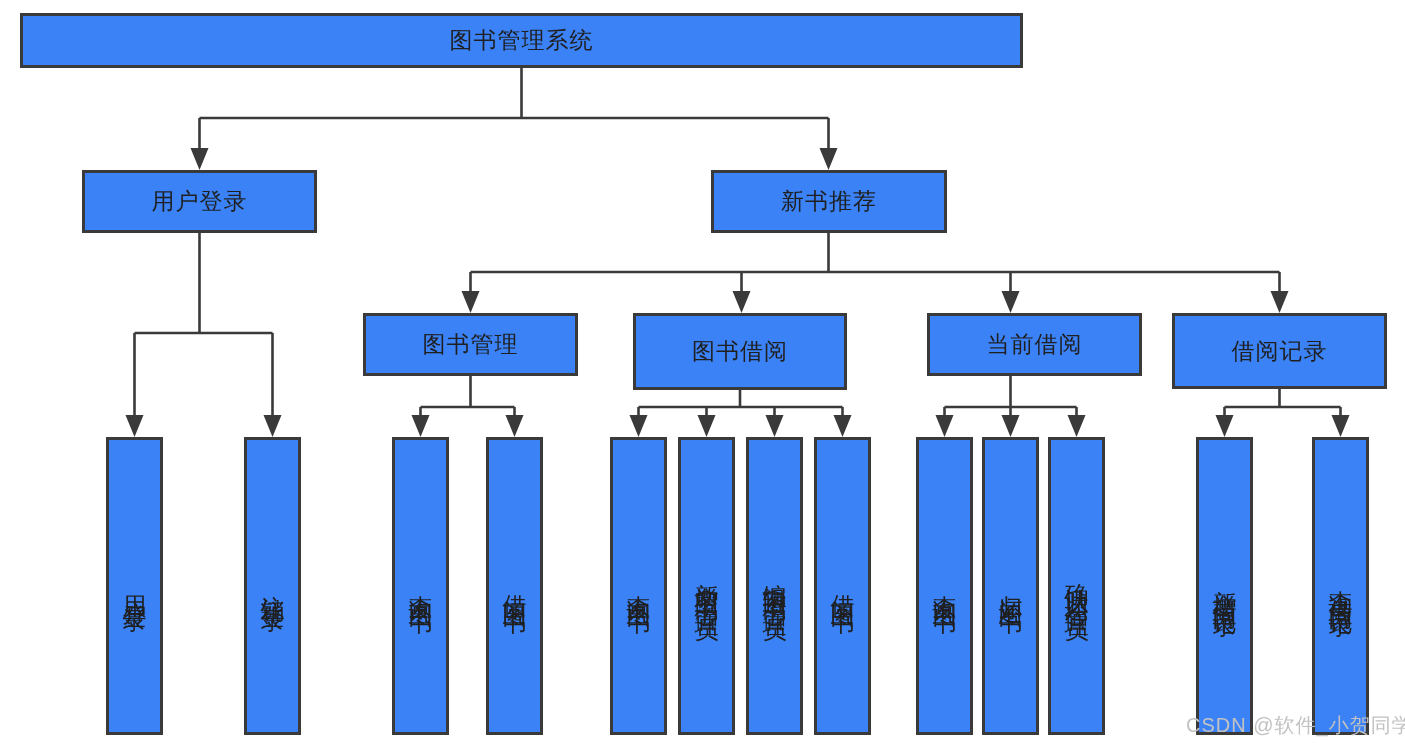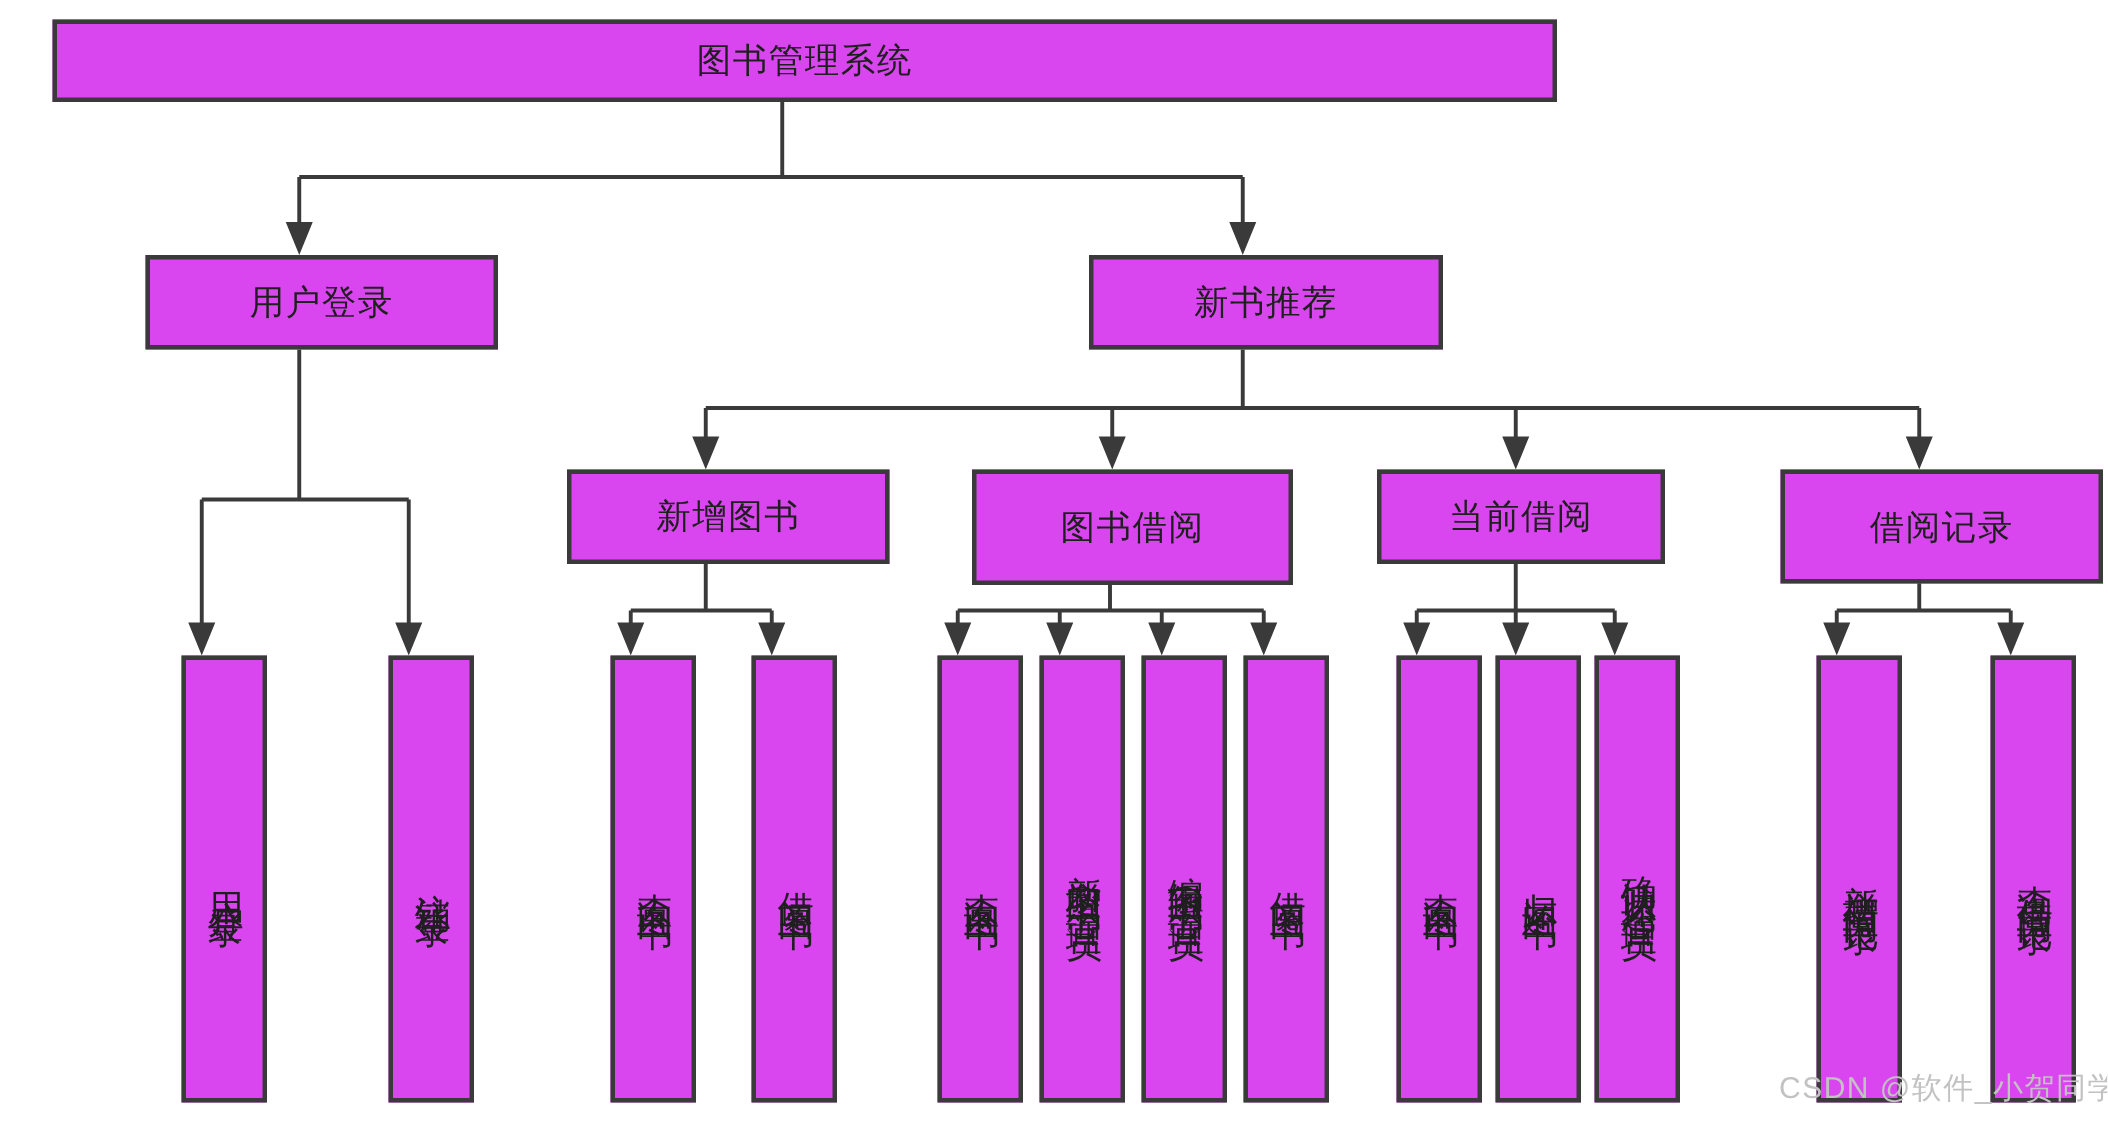--- a/index.html
+++ b/index.html
@@ -17,26 +17,25 @@
     overflow:hidden;
   }
   .connectors{
     position:absolute;left:0;top:0;width:1405px;height:747px;
     pointer-events:none;
   }
   .box{
     position:absolute;
     box-sizing:border-box;
     border:3px solid var(--line);
-    background:#d946ef;
+    background:#3b82f6;
     display:flex;align-items:center;justify-content:center;
     font-size:23px;color:var(--text);
     letter-spacing:1px;
     white-space:nowrap;
-    margin-left:15px;
   }
   .leaf{
     writing-mode:vertical-rl;
     text-orientation:mixed;
     font-size:24px;
     letter-spacing:5px;
     line-height:1;
     white-space:normal;
   }
   .watermark{
@@ -82,23 +81,23 @@
              M1067.5 415 L1085.5 415 L1076.5 437 Z
              M1215.5 415 L1233.5 415 L1224.5 437 Z
              M1331.5 415 L1349.5 415 L1340.5 437 Z"></path>
   </svg>
 
   <div class="box" style="left:20px;top:13px;width:1003px;height:55px">图书管理系统</div>
 
   <div class="box" style="left:82px;top:170px;width:235px;height:63px">用户登录</div>
   <div class="box" style="left:711px;top:170px;width:236px;height:63px">新书推荐</div>
 
-  <div class="box" style="left:363px;top:313px;width:215px;height:63px">新增图书</div>
+  <div class="box" style="left:363px;top:313px;width:215px;height:63px">图书管理</div>
   <div class="box" style="left:633px;top:313px;width:214px;height:77px">图书借阅</div>
-  <div class="box" style="left:903px;top:313px;width:192px;height:63px">当前借阅</div>
+  <div class="box" style="left:927px;top:313px;width:215px;height:63px">当前借阅</div>
   <div class="box" style="left:1172px;top:313px;width:215px;height:76px">借阅记录</div>
 
   <div class="box leaf" style="left:106px;top:437px;width:57px;height:298px">用户登录</div>
   <div class="box leaf" style="left:244px;top:437px;width:57px;height:298px">注销登录</div>
 
   <div class="box leaf" style="left:392px;top:437px;width:57px;height:298px">查询图书</div>
   <div class="box leaf" style="left:486px;top:437px;width:57px;height:298px">借阅图书</div>
 
   <div class="box leaf" style="left:610px;top:437px;width:57px;height:298px">查询图书</div>
   <div class="box leaf" style="left:678px;top:437px;width:57px;height:298px">新增图书（管理员）</div>

